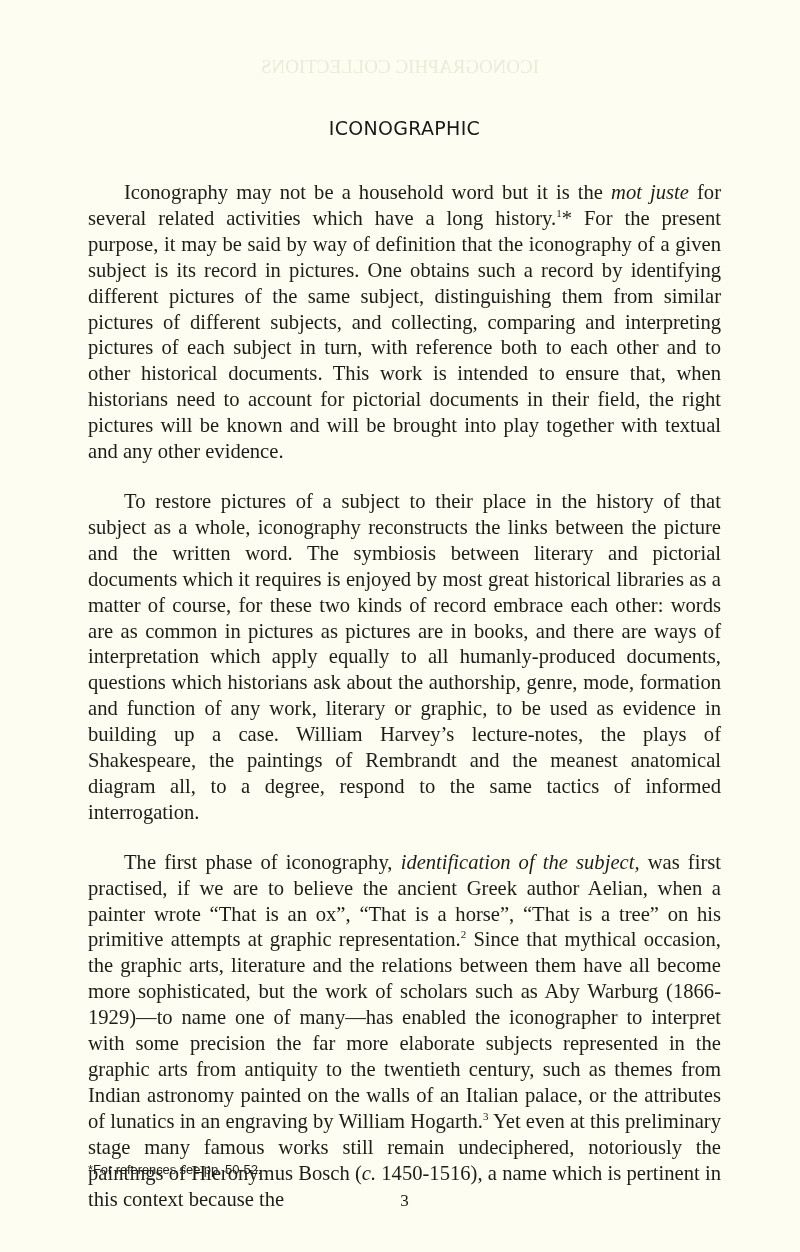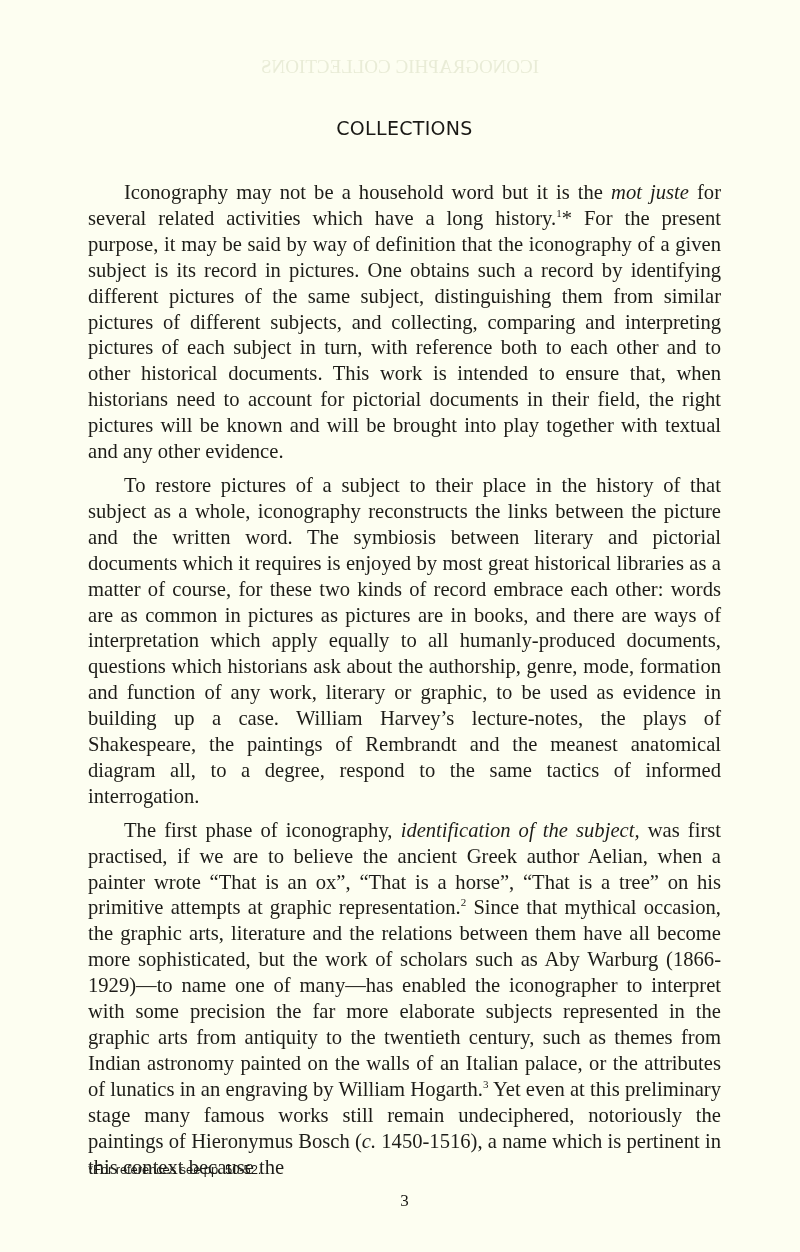--- a/index.html
+++ b/index.html
@@ -43,21 +43,21 @@
       font-size: 20.6px;
       line-height: 25.9px;
       text-align: justify;
       text-align-last: left;
     }
     .body p {
       margin: 0;
       text-indent: 36px;
     }
     .body p + p {
-      margin-top: 8px;
+      margin-top: 24px;
     }
     .body sup {
       font-size: 11px;
       line-height: 0;
       vertical-align: 8px;
     }
     .footnote {
       position: absolute;
       top: 1162px;
       left: 0;
@@ -86,21 +86,21 @@
       transform: scaleX(-1);
       user-select: none;
     }
   </style>
 </head>
 <body style="background: rgb(253, 254, 241); color: rgb(29, 28, 24);">
 
 <div class="bleed">ICONOGRAPHIC COLLECTIONS</div>
 
 <div class="page">
-  <h1 class="heading">COLLECTIONS</h1>
+  <h1 class="heading">ICONOGRAPHIC</h1>
 
   <div class="body">
     <p><span>Iconography may not be a household word but it is the </span><em>mot juste</em><span> for several related activities which have a long history.</span><sup>1</sup><span>* For the present purpose, it may be said by way of definition that the iconography of a given subject is its record in pictures. One obtains such a record by identifying different pictures of the same subject, distinguishing them from similar pictures of different subjects, and collecting, comparing and interpreting pictures of each subject in turn, with reference both to each other and to other historical documents. This work is intended to ensure that, when historians need to account for pictorial documents in their field, the right pictures will be known and will be brought into play together with textual and any other evidence.</span></p>
     <p><span>To restore pictures of a subject to their place in the history of that subject as a whole, iconography reconstructs the links between the picture and the written word. The symbiosis between literary and pictorial documents which it requires is enjoyed by most great historical libraries as a matter of course, for these two kinds of record embrace each other: words are as common in pictures as pictures are in books, and there are ways of interpretation which apply equally to all humanly-produced documents, questions which historians ask about the authorship, genre, mode, formation and function of any work, literary or graphic, to be used as evidence in building up a case. William Harvey’s lecture-notes, the plays of Shakespeare, the paintings of Rembrandt and the meanest anatomical diagram all, to a degree, respond to the same tactics of informed interrogation.</span></p>
     <p><span>The first phase of iconography, </span><em>identification of the subject,</em><span> was first practised, if we are to believe the ancient Greek author Aelian, when a painter wrote “That is an ox”, “That is a horse”, “That is a tree” on his primitive attempts at graphic representation.</span><sup>2</sup><span> Since that mythical occasion, the graphic arts, literature and the relations between them have all become more sophisticated, but the work of scholars such as Aby Warburg (1866-1929)—to name one of many—has enabled the iconographer to interpret with some precision the far more elaborate subjects represented in the graphic arts from antiquity to the twentieth century, such as themes from Indian astronomy painted on the walls of an Italian palace, or the attributes of lunatics in an engraving by William Hogarth.</span><sup>3</sup><span> Yet even at this preliminary stage many famous works still remain undeciphered, notoriously the paintings of Hieronymus Bosch (</span><em>c.</em><span> 1450-1516), a name which is pertinent in this context because the</span></p>
   </div>
 
   <div class="footnote">*For references see pp. 50-52.</div>
   <div class="page-number">3</div>
 </div>

